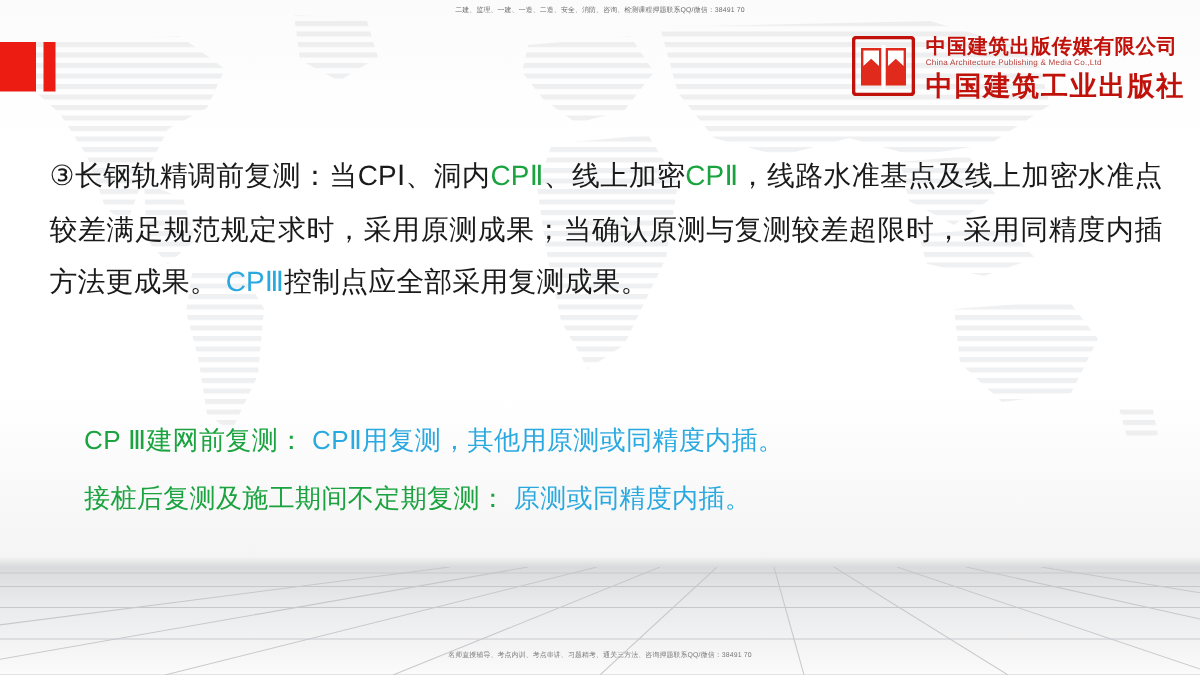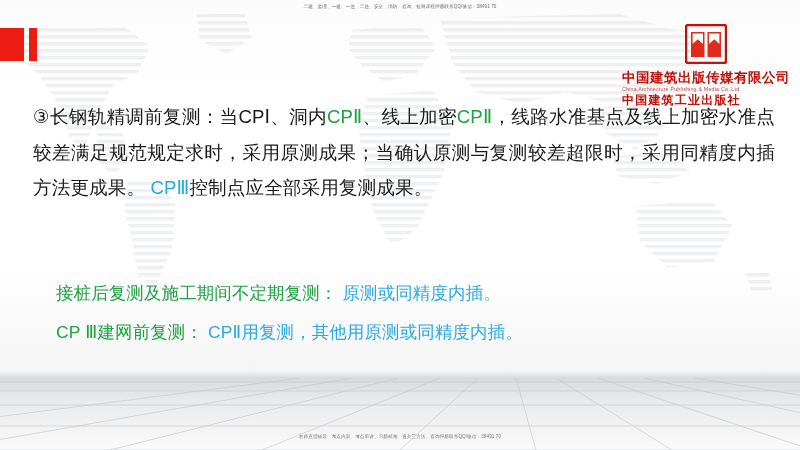--- a/index.html
+++ b/index.html
@@ -74,23 +74,22 @@
     letter-spacing: 0.1px;
     color: #6f6f6f;
     white-space: nowrap;
   }
 
   
   .logo {
     position: absolute;
     right: 10px; top: 24px;
     display: flex;
-    align-items: center;
+    align-items: flex-start;
     gap: 7px;
-    flex-direction: column;
   }
   .logo-mark {
     width: 42px; height: 40px;
     flex: 0 0 auto;
   }
   .logo-text { line-height: 1; }
   .logo-cn {
     font-size: 13.5px;
     color: #c0120b;
     font-weight: bold;
@@ -98,27 +97,27 @@
     white-space: nowrap;
   }
   .logo-en {
     font-size: 5.4px;
     color: #b8413c;
     letter-spacing: 0.15px;
     margin-top: 2.5px;
     white-space: nowrap;
   }
   .logo-cn2 {
-    font-size: 12px;
+    font-size: 18px;
     color: #c0120b;
     font-weight: bold;
     letter-spacing: 1.2px;
     margin-top: 3px;
     white-space: nowrap;
-    font-family: Liberation Mono, monospace;
+    font-family: Liberation Serif, serif;
   }
 
   
   .content {
     position: absolute;
     left: 0; top: 16px;
     width: 762px; height: 450px;
   }
   .para {
     position: absolute;
@@ -257,25 +256,25 @@
 
   <div class="content">
 
     <div class="para">
       <span>③长钢轨精调前复测：当CPⅠ、洞内</span><span class="c-green">CPⅡ</span><span>、线上加密</span><span class="c-green">CPⅡ</span><span>，线路水准基点及线上加密水准点较差满足规范规定求时，采用原测成果；当确认原测与复测较差超限时，采用同精度内插方法更成果。 </span><span class="c-blue">CPⅢ</span><span>控制点应全部采用复测成果。</span>
     </div>
 
 
     <div class="sum-list">
       <div class="sum-row">
+        <span class="sum-label">CP Ⅲ建网前复测：</span>
+        <span class="sum-value">CPⅡ用复测，其他用原测或同精度内插。</span>
+      </div>
+      <div class="sum-row">
         <span class="sum-label">接桩后复测及施工期间不定期复测：</span>
         <span class="sum-value">原测或同精度内插。</span>
       </div>
-      <div class="sum-row">
-        <span class="sum-label">CP Ⅲ建网前复测：</span>
-        <span class="sum-value">CPⅡ用复测，其他用原测或同精度内插。</span>
-      </div>
     </div>
   </div>
 
   <div class="footer-note">名师直授辅导、考点内训、考点串讲、习题精考、通关三方法、咨询押题联系QQ/微信：38491 70</div>
 
 </div>
 
 </body></html>

